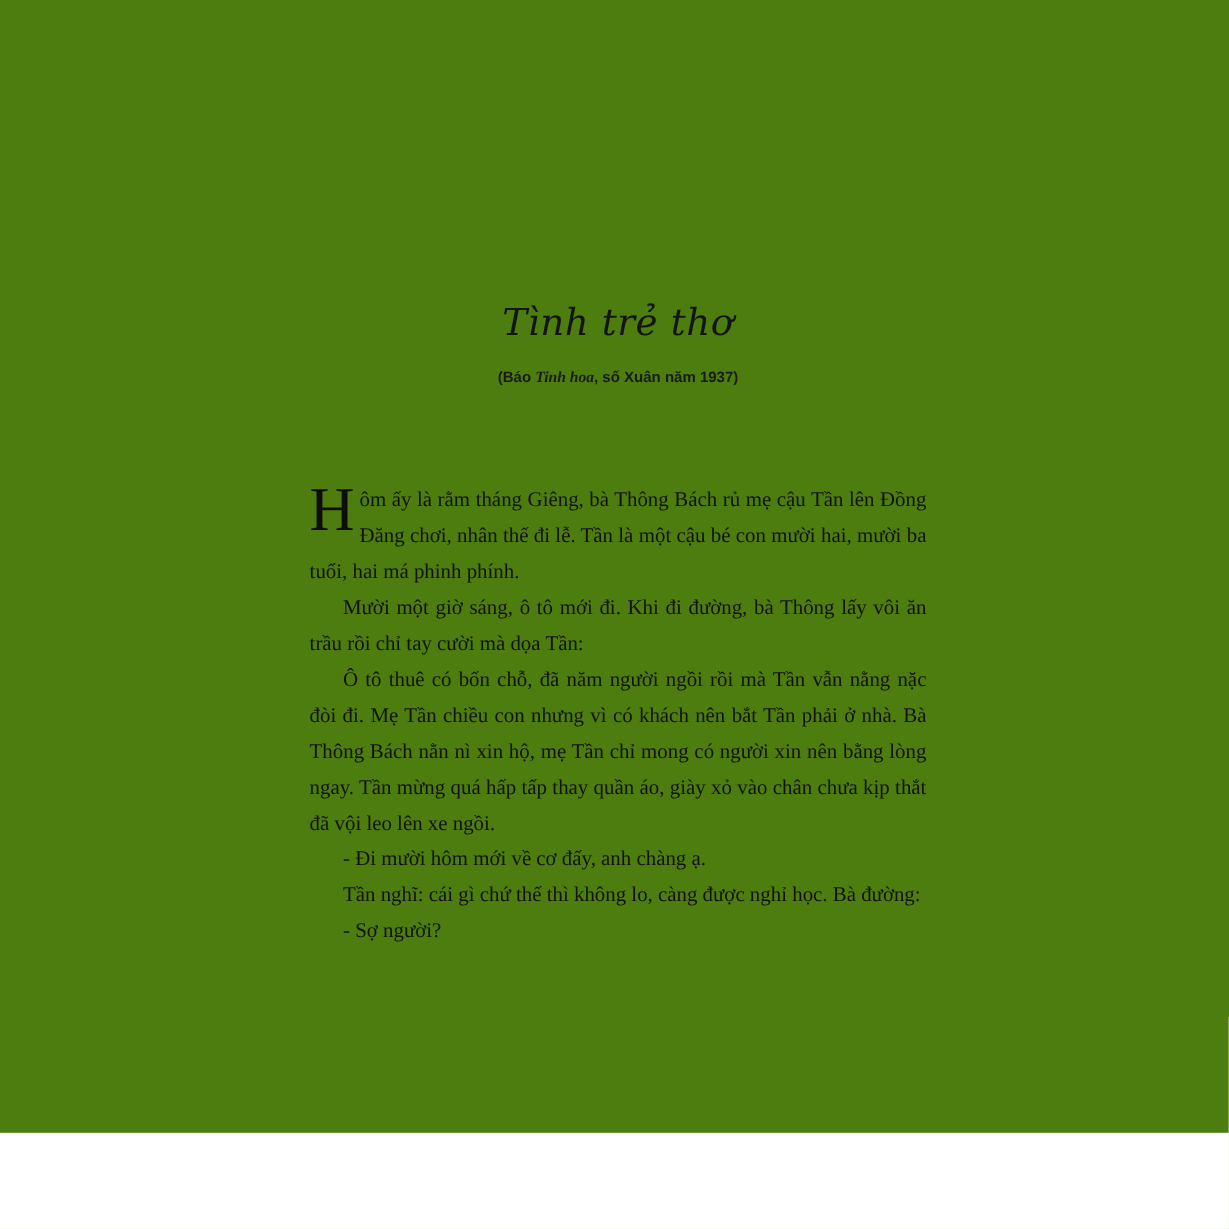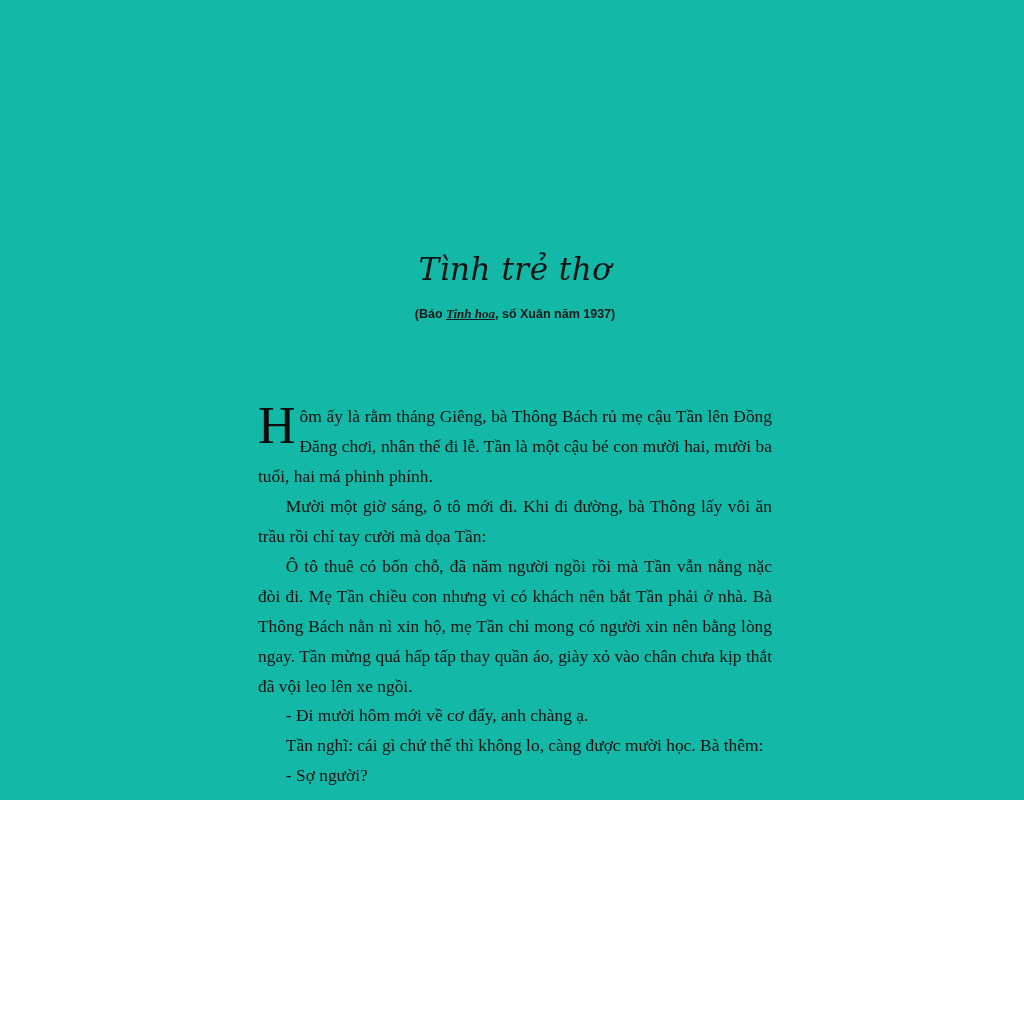--- a/index.html
+++ b/index.html
@@ -10,22 +10,22 @@
   body {
     width: 1024px;
     height: 1024px;
     font-family: "Liberation Serif", serif;
     color: #111111;
     overflow: hidden;
   }
   .page {
     position: relative;
     width: 1024px;
-    height: 800px;
-    background: #14b8a6;
+    height: 944px;
+    background: #4d7c0f;
   }
   .content {
     position: absolute;
     left: 258px;
     top: 0;
     width: 514px;
   }
   .title {
     margin-top: 252px;
     text-align: center;
@@ -42,21 +42,20 @@
     font-family: "Liberation Sans", sans-serif;
     font-size: 12.5px;
     font-weight: bold;
     color: #1a1a1a;
   }
   .subtitle .src {
     font-family: "Liberation Serif", serif;
     font-style: italic;
     font-weight: bold;
     font-size: 13px;
-    text-decoration: underline;
   }
   .body-text {
     margin-top: 80px;
     font-family: "Liberation Serif", serif;
     font-size: 17.4px;
     line-height: 1.72;
     color: #121212;
     text-align: justify;
   }
   .body-text p {
@@ -89,18 +88,18 @@
 
     <div class="subtitle">
       <span>(Báo </span><span class="src">Tinh hoa</span><span>, số Xuân năm 1937)</span>
     </div>
 
     <div class="body-text">
       <p class="first"><span class="dropcap">H</span><span>ôm ấy là rằm tháng Giêng, bà Thông Bách rủ mẹ cậu Tần lên Đồng Đăng chơi, nhân thế đi lễ. Tần là một cậu bé con mười hai, mười ba tuổi, hai má phinh phính.</span></p>
       <p>Mười một giờ sáng, ô tô mới đi. Khi đi đường, bà Thông lấy vôi ăn trầu rồi chỉ tay cười mà dọa Tần:</p>
       <p>Ô tô thuê có bốn chỗ, đã năm người ngồi rồi mà Tần vẫn nằng nặc đòi đi. Mẹ Tần chiều con nhưng vì có khách nên bắt Tần phải ở nhà. Bà Thông Bách nằn nì xin hộ, mẹ Tần chỉ mong có người xin nên bằng lòng ngay. Tần mừng quá hấp tấp thay quần áo, giày xỏ vào chân chưa kịp thắt đã vội leo lên xe ngồi.</p>
       <p class="dash-para">- Đi mười hôm mới về cơ đấy, anh chàng ạ.</p>
-      <p>Tần nghĩ: cái gì chứ thế thì không lo, càng được mười học. Bà thêm:</p>
+      <p>Tần nghĩ: cái gì chứ thế thì không lo, càng được nghỉ học. Bà đường:</p>
       <p class="dash-para">-  Sợ người?</p>
     </div>
 
   </div>
 </div>
 
 </body></html>

